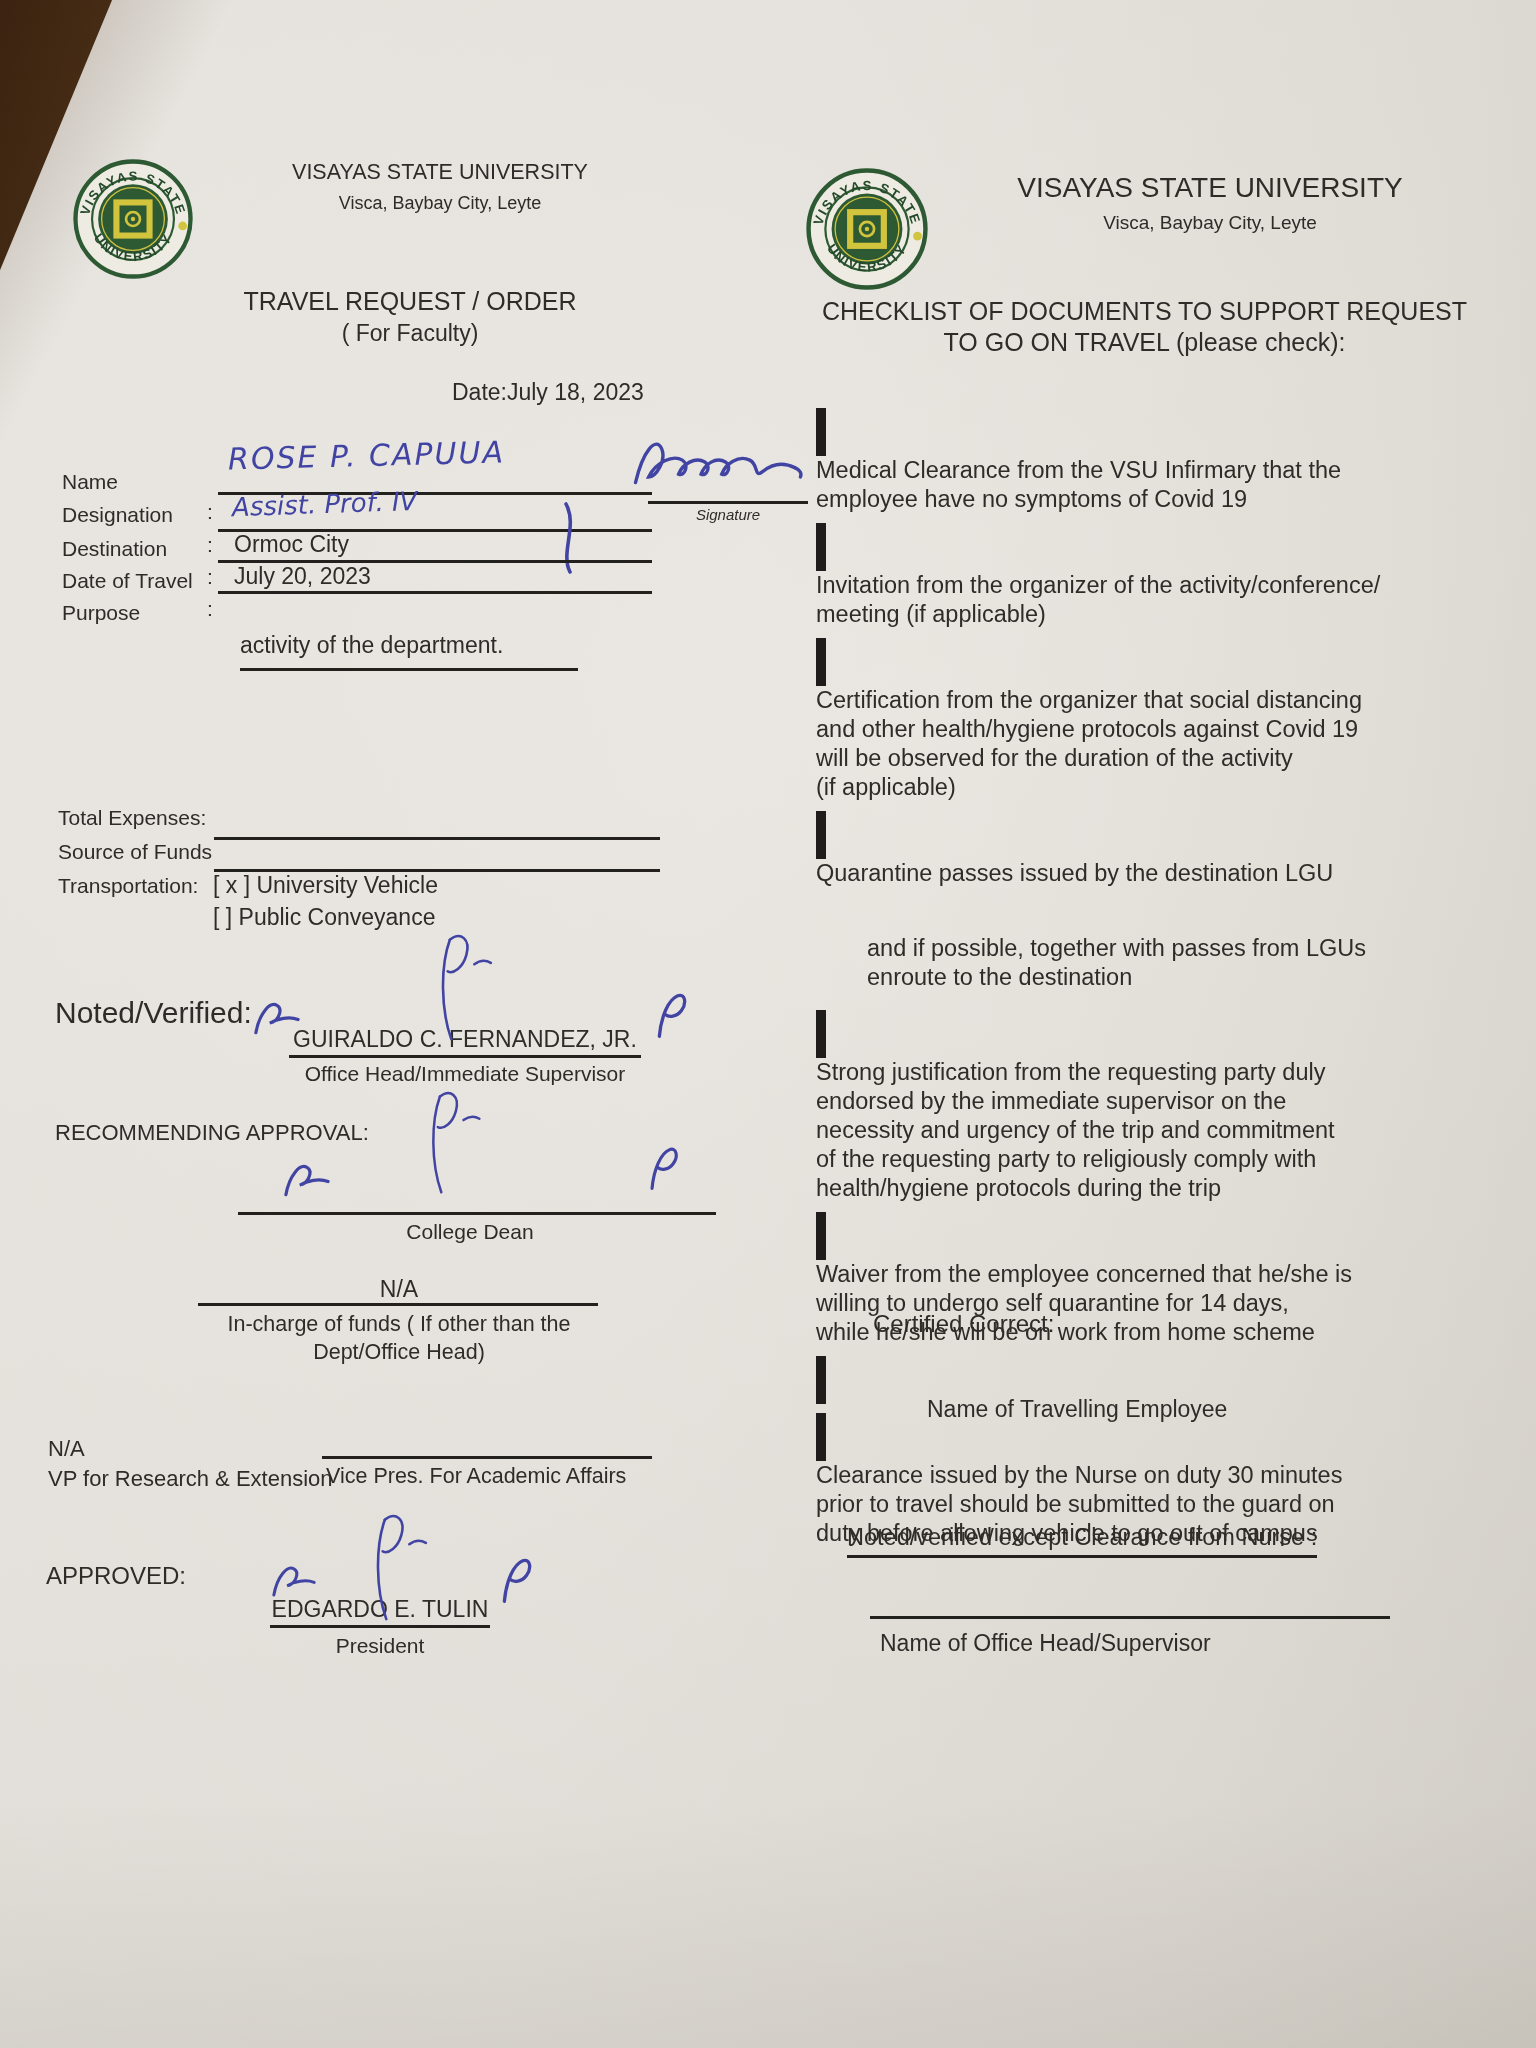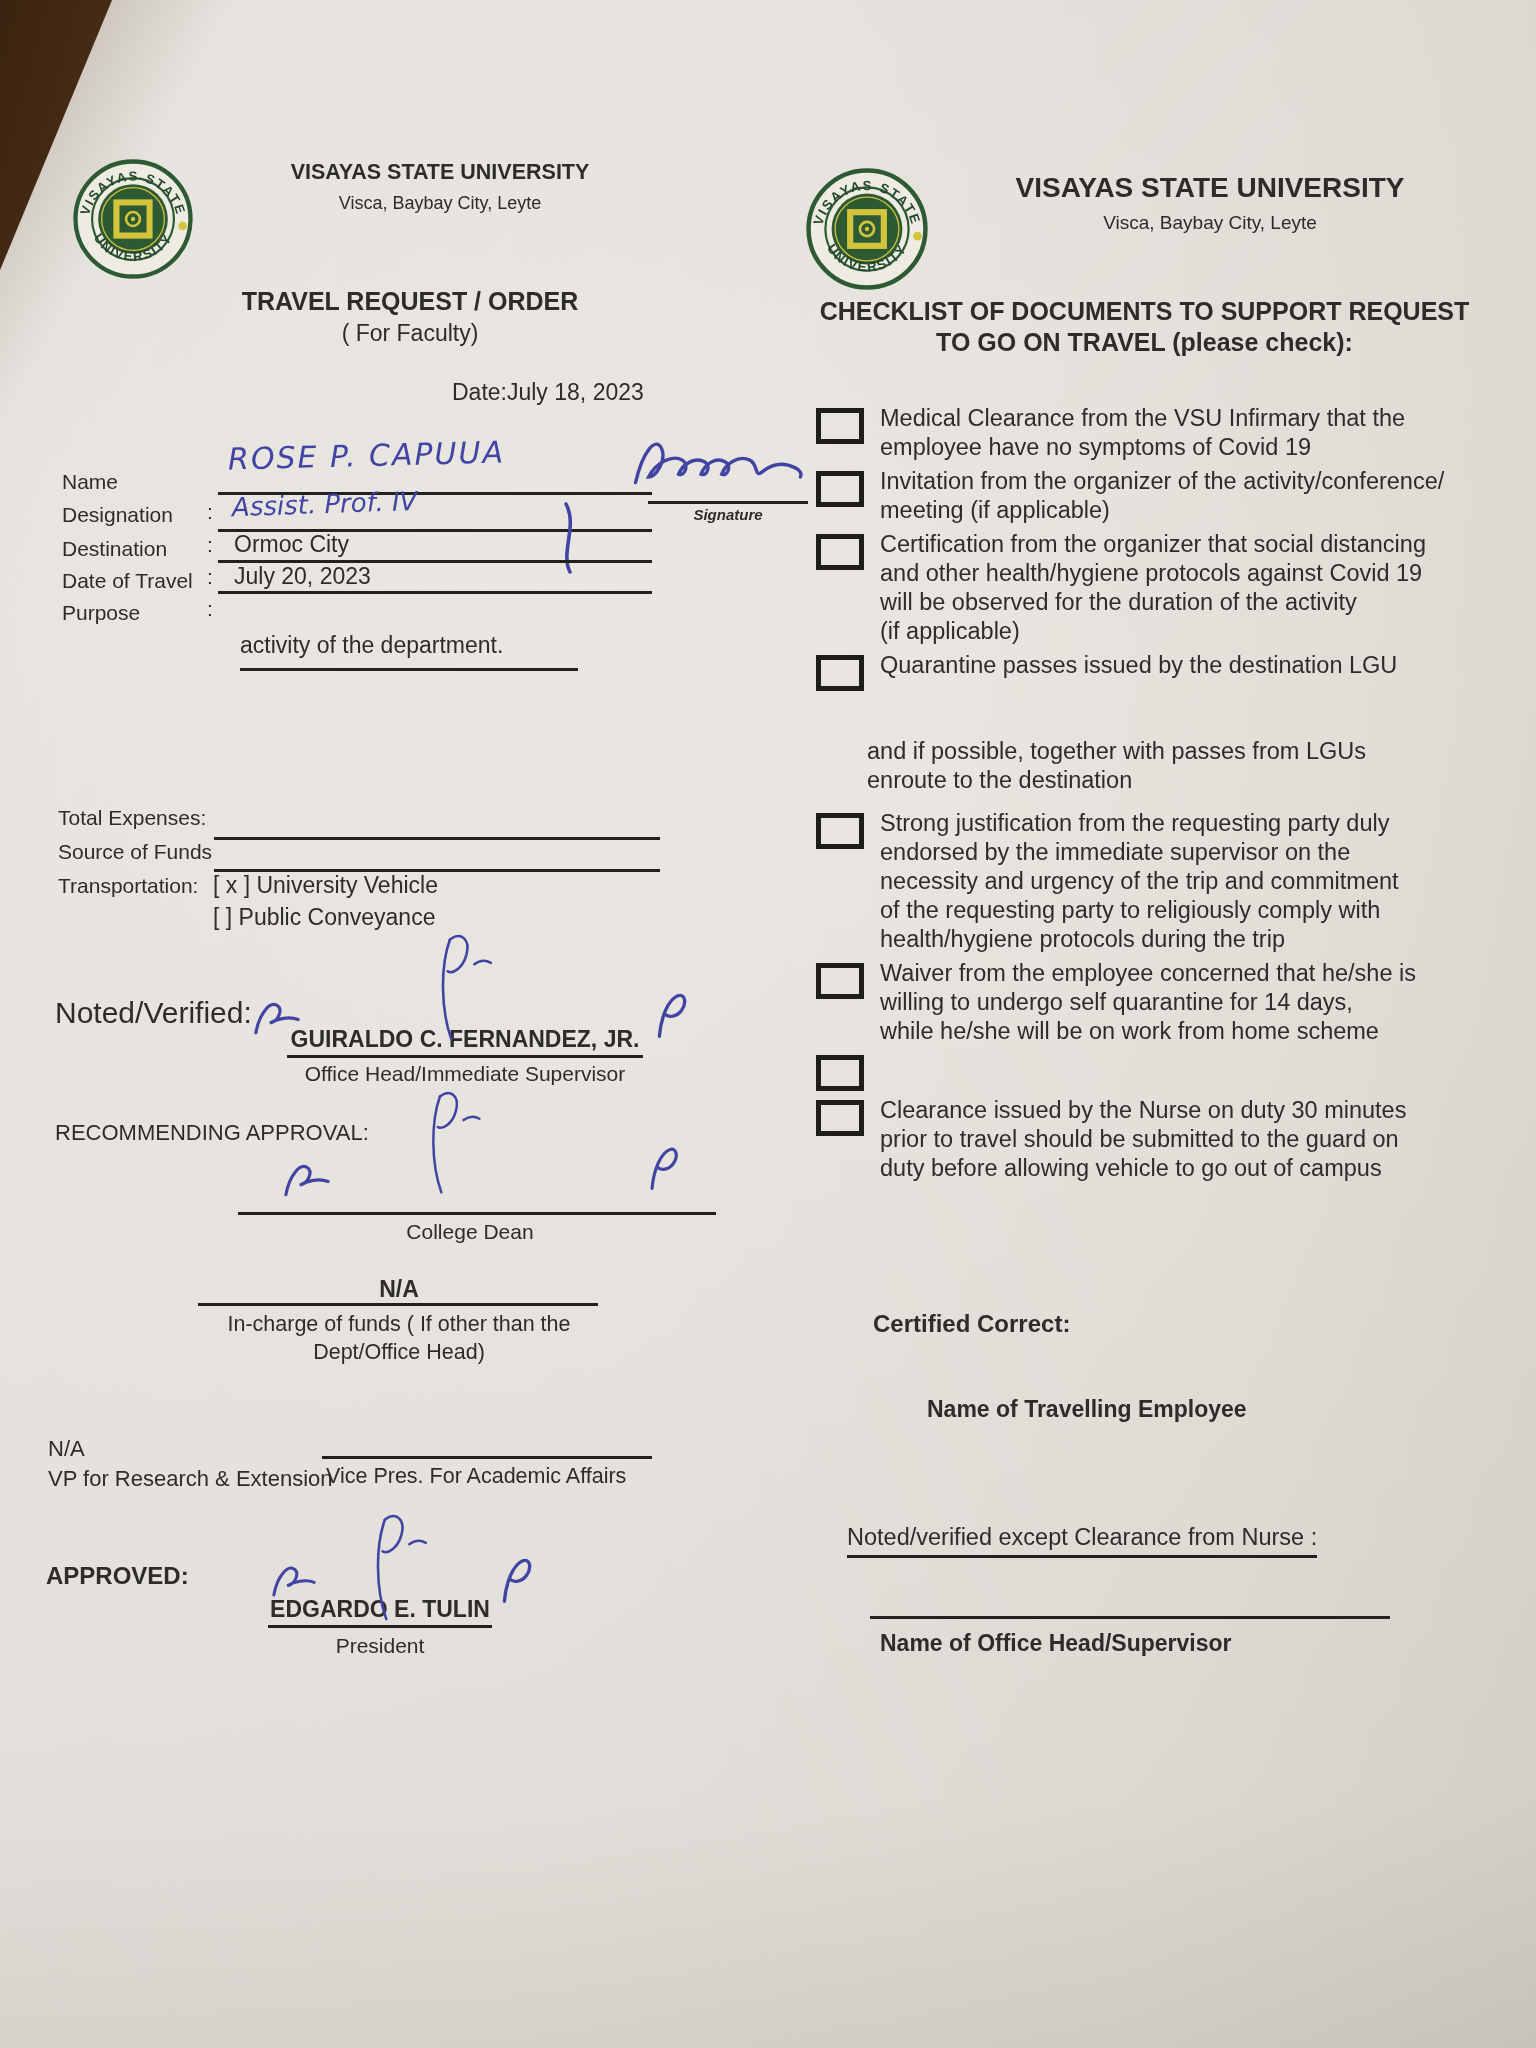--- a/index.html
+++ b/index.html
@@ -14,30 +14,30 @@
     clip-path:polygon(7.3% 0,100% 0,100% 100%,0 100%,0 13.2%);
   }
   .paper::before{
     content:"";position:absolute;inset:0;pointer-events:none;
     background:
       linear-gradient(118deg,rgba(80,55,28,.30) 0%,rgba(80,55,28,0) 9%),
       linear-gradient(0deg,rgba(120,105,85,.10) 0%,rgba(120,105,85,0) 12%),
       radial-gradient(120% 90% at 60% 35%,rgba(255,255,255,.12),rgba(0,0,0,.05));
   }
   .abs{position:absolute;}
-  .b{font-weight:bold;}
+  .b{font-weight:normal;}
   .c{text-align:center;}
   .pre{white-space:pre-line;}
   .lbl{font-size:21px;}
   .val{font-size:23px;}
   .bline{border-bottom:3px solid #23211e;height:0;}
   .ub{display:inline-block;border-bottom:3px solid #23211e;}
   .hand{font-family:"DejaVu Sans",sans-serif;font-style:italic;color:#4144a3;}
   .sig path{fill:none;stroke:#4144a3;stroke-width:3.6;stroke-linecap:round;}
-  .chk-item{display:flex;align-items:flex-start;gap:16px;margin-bottom:5px;}
+  .chk-item{display:flex;align-items:flex-start;gap:0;margin-bottom:5px;flex-direction:column;}
   .chk-box{flex:0 0 38px;height:26px;border:5px solid #1e1d1b;margin-top:4px;background:transparent;}
   .chk-text{font-size:23.5px;line-height:29px;white-space:pre-line;}
   .seal-text{font-size:15px;font-weight:bold;fill:#24492a;letter-spacing:2px;font-family:"Liberation Sans",sans-serif;}
 </style>
 </head>
 <body>
 
 <div class="paper">
 
   <svg class="abs" style="left:72px;top:158px" width="122" height="122" viewBox="-70 -70 140 140">

